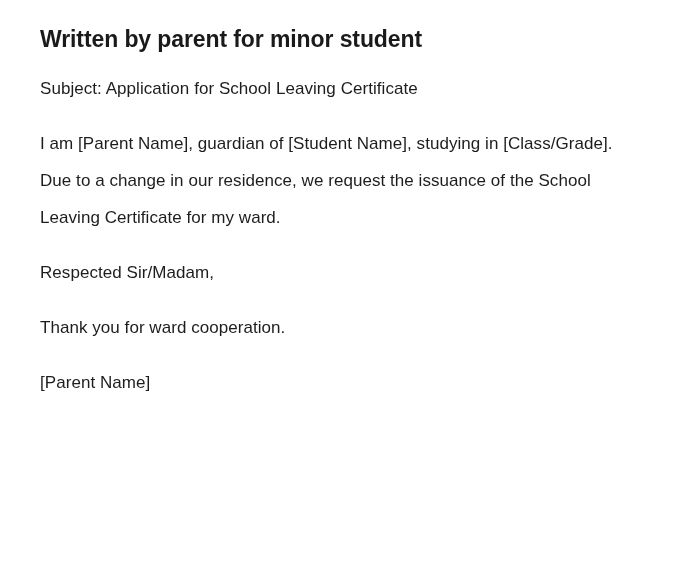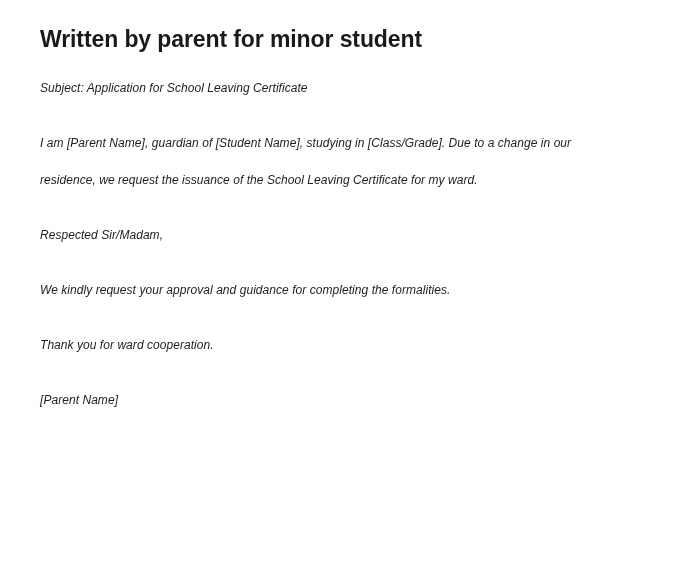--- a/index.html
+++ b/index.html
@@ -30,26 +30,25 @@
     line-height: 30px;
     color: #1a1a1a;
     letter-spacing: -0.1px;
   }
   .letter-body {
     max-width: 588px;
   }
   .letter-para {
     margin: 0;
     padding: 0;
-    font-size: 12px;
+    font-size: 17px;
     font-weight: 400;
     line-height: 37px;
     color: #1d1d1d;
     letter-spacing: 0.05px;
-    font-style: italic;
   }
   .para-subject   { margin-top: 16px; }
   .para-salutation{ margin-top: 18px; }
   .para-intro     { margin-top: 18px; }
   .para-request   { margin-top: 18px; }
   .para-thanks    { margin-top: 18px; }
   .para-closing   { margin-top: 18px; }
   .para-signature { margin-top: 18px; }
 </style>
 </head>
@@ -60,21 +59,20 @@
   <h1 class="letter-heading">Written by parent for minor student</h1>
 
   <div class="letter-body">
 
     <p class="letter-para para-subject">Subject: Application for School Leaving Certificate</p>
 
     <p class="letter-para para-intro">I am [Parent Name], guardian of [Student Name], studying in [Class/Grade]. Due to a change in our residence, we request the issuance of the School Leaving Certificate for my ward.</p>
 
     <p class="letter-para para-salutation">Respected Sir/Madam,</p>
 
-    <p class="letter-para para-request">We kindly request your approval and guidance for completing the formalities.</p>
 
     <p class="letter-para para-thanks">Thank you for ward cooperation.</p>
 
 
     <p class="letter-para para-signature">[Parent Name]</p>
 
   </div>
 </div>
 
 </body></html>

